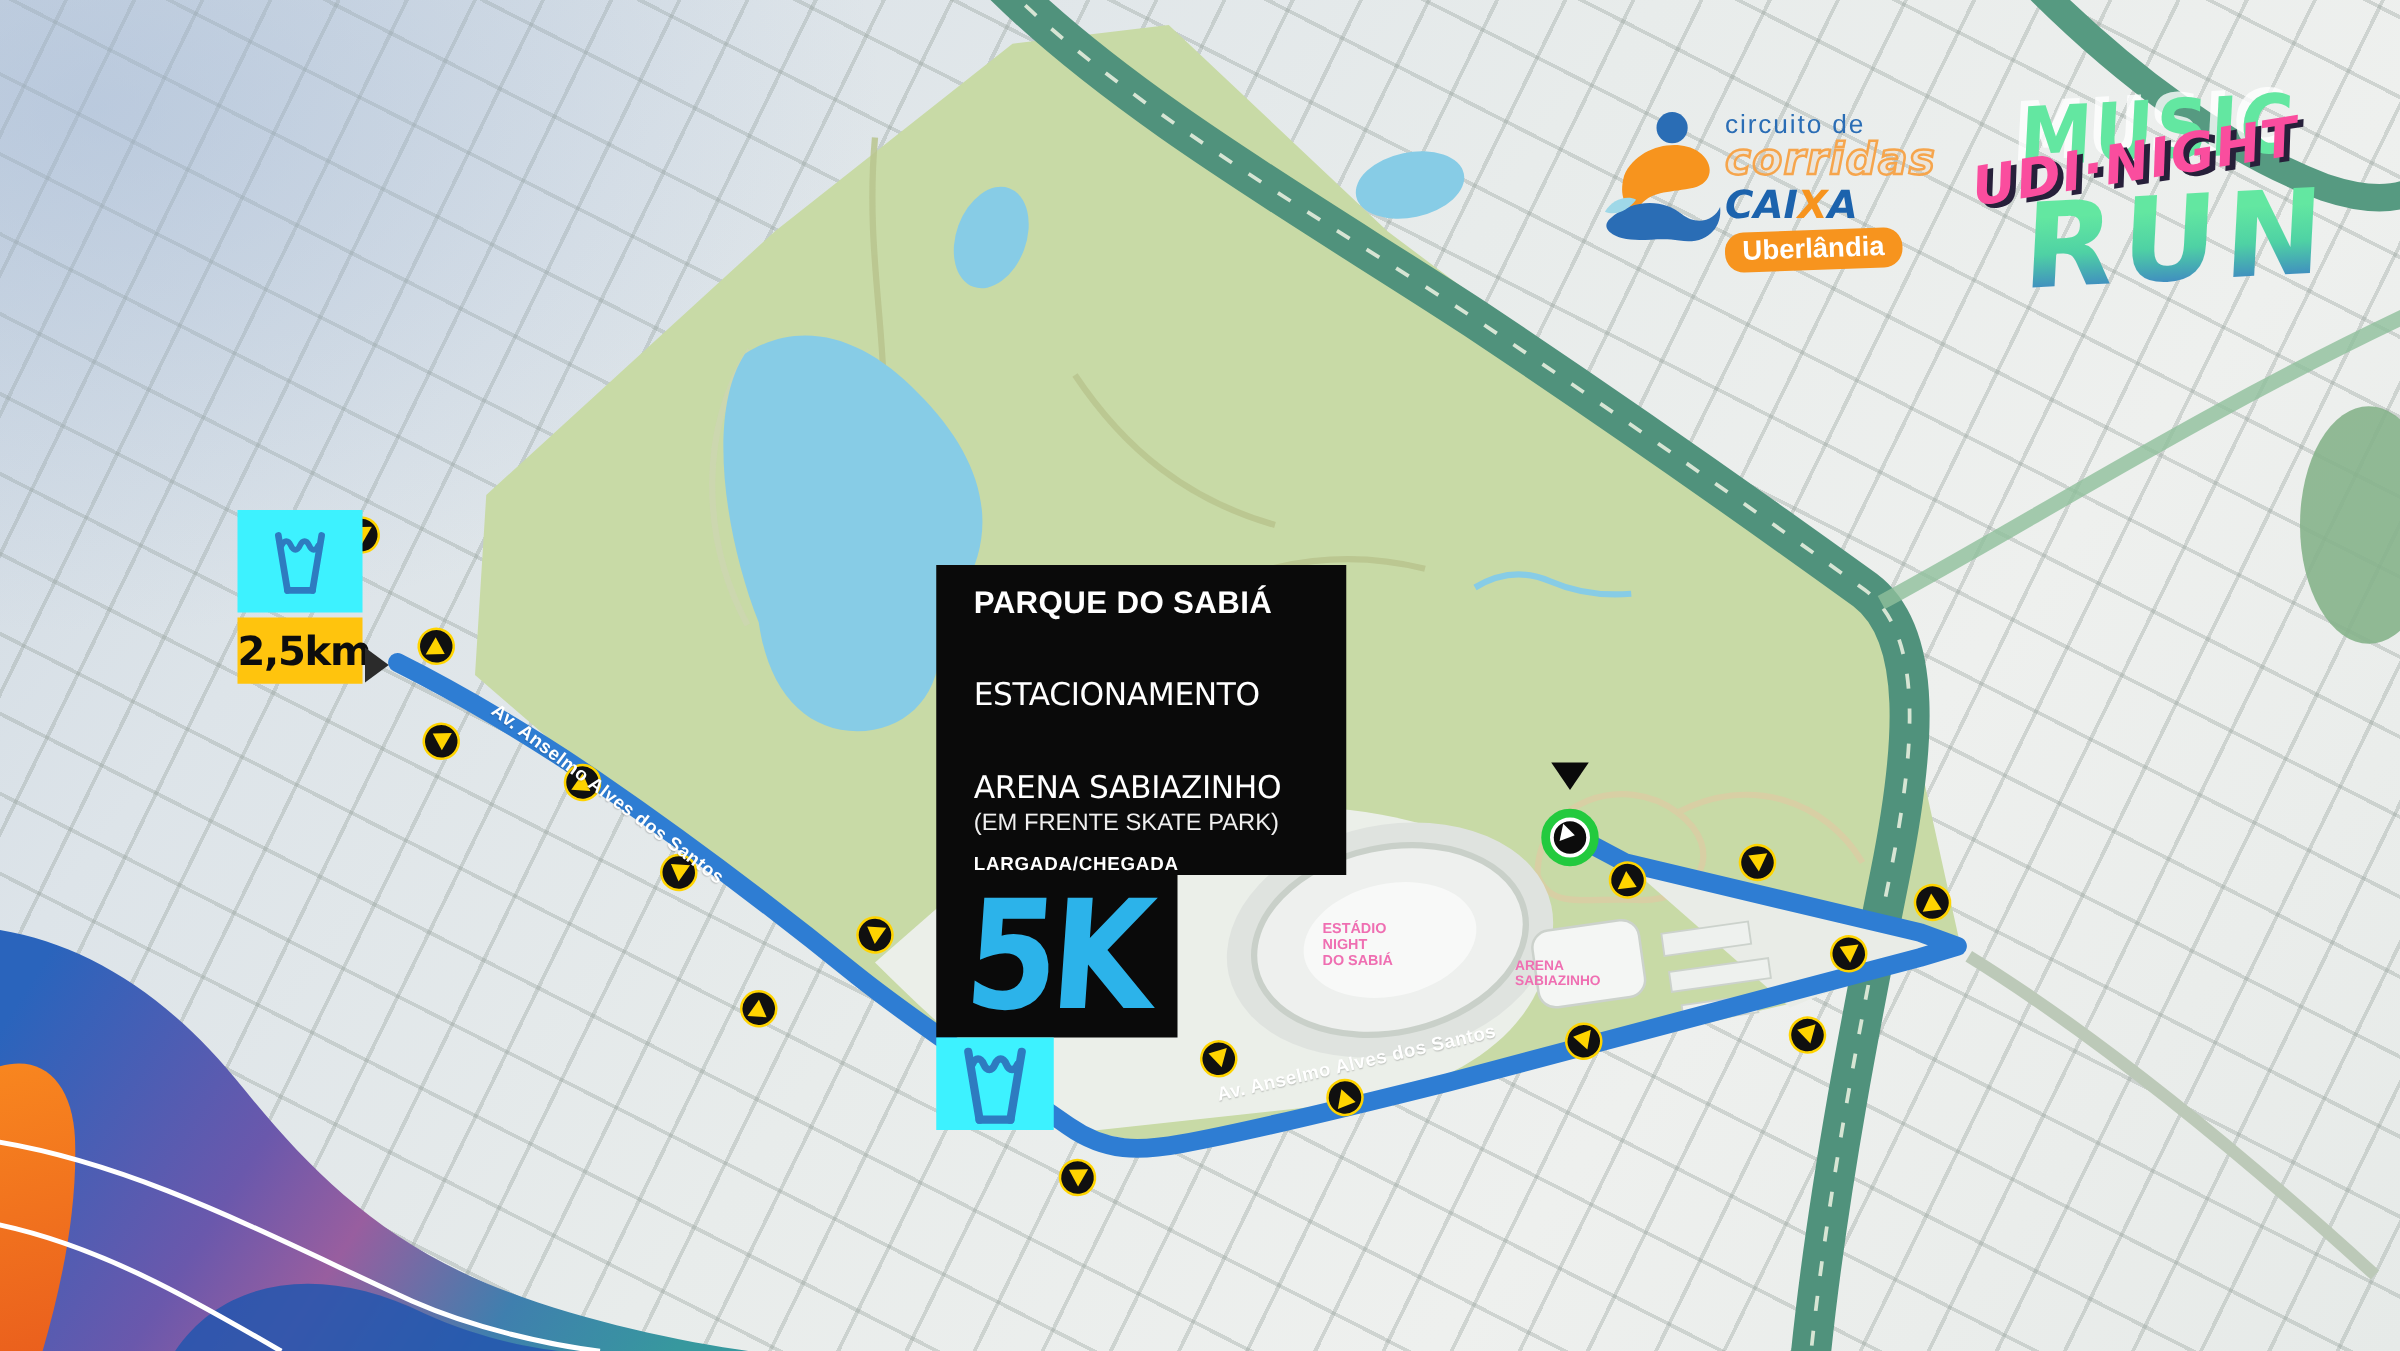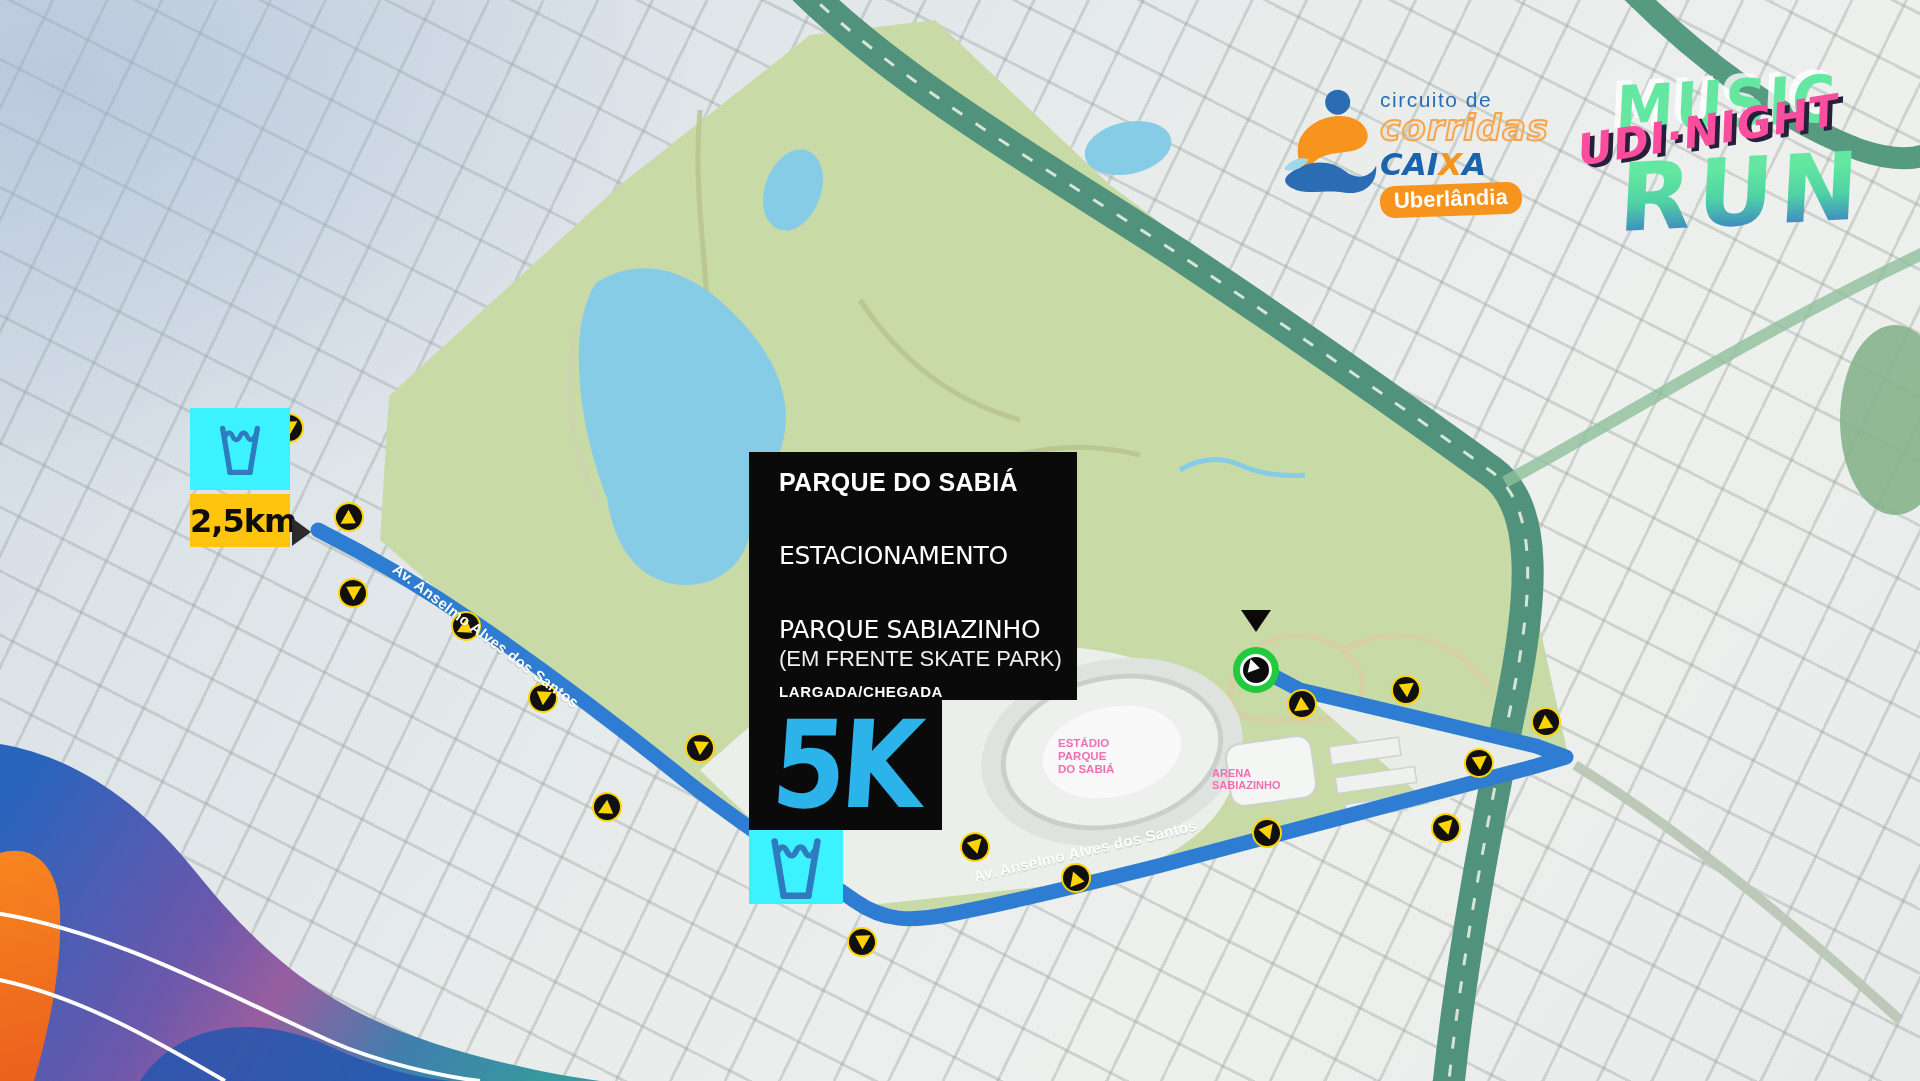--- a/index.html
+++ b/index.html
@@ -56,21 +56,21 @@
     border-left:19px solid #2b2b2b;
   }
   
   .info-panel{position:absolute;left:749px;top:452px;height:158px;display:flex;flex-direction:column;}
   .panel-text{
     width:328px;background:#0a0a0a;color:#fff;box-sizing:border-box;
     padding:15px 0 0 30px;
   }
   .pt-l1{font-size:25px;font-weight:bold;letter-spacing:.3px;line-height:30px;}
   .pt-l2,.pt-l3{font-family:"DejaVu Sans",sans-serif;font-weight:normal;font-size:25px;line-height:30px;letter-spacing:-.3px;margin-top:44px;}
-  .pt-l4{font-size:22px;font-weight:400;color:#efefef;line-height:28px;}
+  .pt-l4{font-size:19px;font-weight:400;color:#efefef;line-height:28px;}
   .pt-l5{font-size:15px;font-weight:bold;letter-spacing:.6px;margin-top:10px;}
   .panel-divider{width:3px;background:#cdeb9e;}
   .panel-5k{
     width:193px;background:#0a0a0a;display:grid;place-items:center;
   }
   .panel-5k span{
     font-family:"DejaVu Sans",sans-serif;font-weight:bold;font-size:112px;color:#2cb3ea;
     letter-spacing:-6px;transform:skewX(-4deg) scale(.95,1.08);display:inline-block;
   }
   .panel-gap{width:5px;}
@@ -260,21 +260,21 @@
     </div>
   <div class="badge" style="left:1431px;top:813px;--r:195deg">
       <span class="arrow"></span>
     </div>
 
   <div class="street-label upper">Av. Anselmo Alves dos Santos</div>
   <div class="street-label lower">Av. Anselmo Alves dos Santos</div>
 
   <div class="place-label stadium">
     <div>ESTÁDIO</div>
-    <div>PARQUE</div>
+    <div>NIGHT</div>
     <div>DO SABIÁ</div>
   </div>
   <div class="place-label arena">
     <div>ARENA</div>
     <div>SABIAZINHO</div>
   </div>
 
   <div class="water-box left">
     <svg width="54" height="60" viewBox="0 0 80 90">
         <use href="#cupIcon"></use>
@@ -282,21 +282,21 @@
   </div>
   <div class="km-badge">
     <span>2,5km</span>
   </div>
   <div class="km-tri"></div>
 
   <div class="info-panel">
     <div class="panel-text">
       <div class="pt-l1">PARQUE DO SABIÁ</div>
       <div class="pt-l2">ESTACIONAMENTO</div>
-      <div class="pt-l3">PARQUE SABIAZINHO</div>
+      <div class="pt-l3">ARENA SABIAZINHO</div>
       <div class="pt-l4">(EM FRENTE SKATE PARK)</div>
       <div class="pt-l5">LARGADA/CHEGADA</div>
     </div>
     <div class="panel-divider"></div>
     <div class="panel-5k">
       <span>5K</span>
     </div>
     <div class="panel-gap"></div>
     <div class="panel-water">
       <svg width="66" height="74" viewBox="0 0 80 90">

